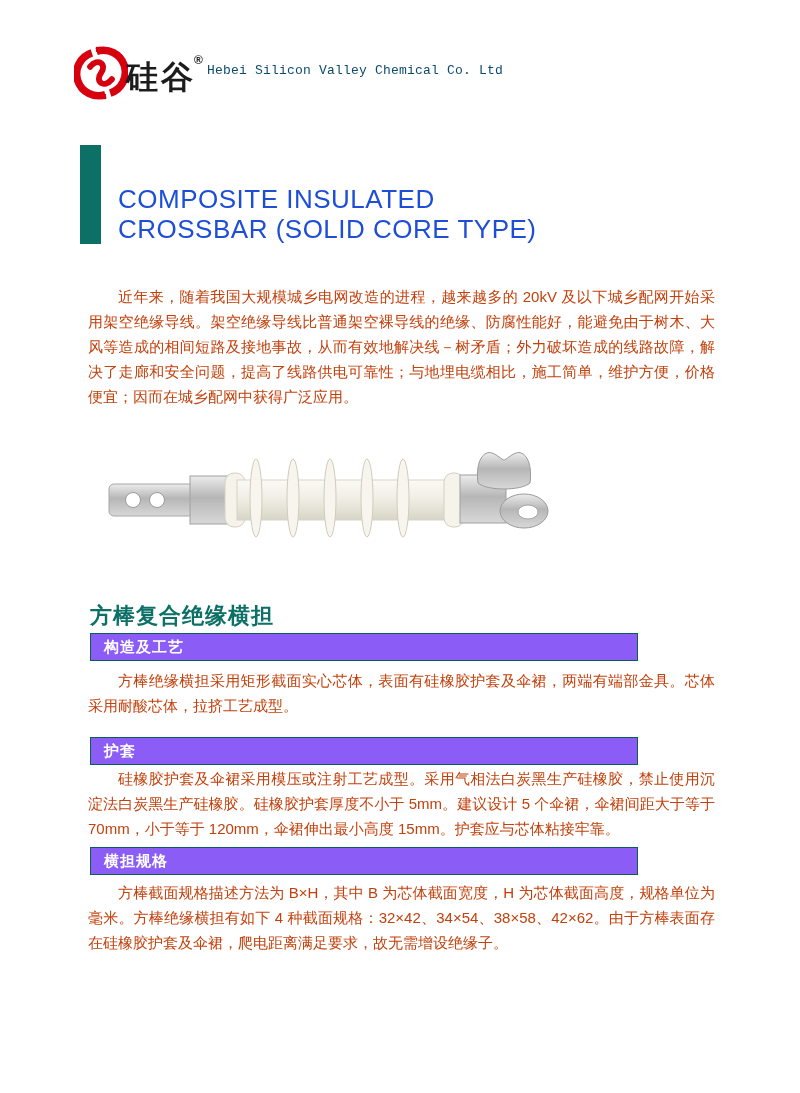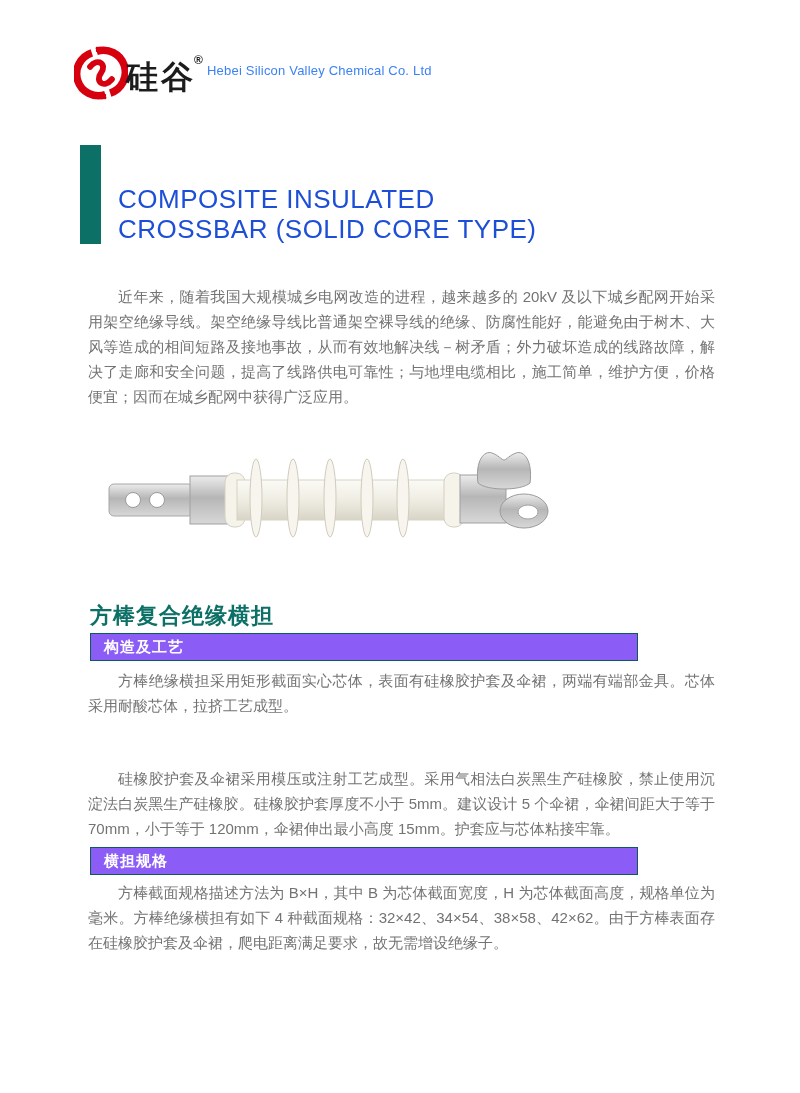--- a/index.html
+++ b/index.html
@@ -3,29 +3,29 @@
 <meta charset="utf-8">
 <style>
   html,body{margin:0;padding:0;background:#ffffff;}
   body{font-family:"Liberation Sans","DejaVu Sans",sans-serif;}
   .page{position:relative;width:800px;height:1093px;background:#ffffff;overflow:hidden;}
 
   
   .logo-icon{position:absolute;left:74px;top:46px;width:54px;height:54px;}
   .brand-zh{position:absolute;left:126px;top:56px;font-size:32px;font-weight:bold;color:#1c1c1c;letter-spacing:3px;line-height:32px;}
   .brand-zh sup{font-size:12px;letter-spacing:0;position:relative;top:-12px;left:-2px;font-weight:bold;}
-  .brand-en{position:absolute;left:207px;top:63px;font-size:13px;color:#3b82f6;letter-spacing:.2px;}
+  .brand-en{position:absolute;left:207px;top:63px;font-size:13px;color:#0c4a6e;letter-spacing:.2px;font-family:Liberation Mono, monospace;}
 
   
   .accent-bar{position:absolute;left:80px;top:145px;width:21px;height:99px;background:#0c7066;}
   .title-zh{position:absolute;left:118px;top:147px;font-size:27px;font-weight:bold;color:#1f1f1f;letter-spacing:1px;margin:0;}
   .title-en{position:absolute;left:118px;top:184px;font-size:26px;color:#1d4ed8;line-height:30px;letter-spacing:.5px;font-weight:500;}
 
   
-  .para{position:absolute;left:88px;width:627px;font-size:15px;line-height:25px;color:#737373;text-align:justify;text-indent:2em;margin:0;}
+  .para{position:absolute;left:88px;width:627px;font-size:15px;line-height:25px;color:#c2410c;text-align:justify;text-indent:2em;margin:0;}
   .intro{top:284px;}
 
   
   .figure{position:absolute;left:104px;top:441px;width:456px;height:102px;}
 
   
   .section-title{position:absolute;left:90px;top:601px;font-size:22px;font-weight:bold;color:#0c7066;margin:0;letter-spacing:1px;}
   .green-bar{position:absolute;left:90px;width:548px;height:28px;background:#8b5cf6;border:1px solid #0a5c54;box-sizing:border-box;color:#ffffff;font-size:15px;font-weight:bold;line-height:26px;padding-left:13px;letter-spacing:1px;}
   .bar-1{top:633px;}
   .bar-2{top:737px;}
@@ -103,18 +103,19 @@
 
     <ellipse cx="420" cy="70" rx="24" ry="17" fill="url(#metal)" stroke="#9b9b9b"></ellipse>
     <ellipse cx="424" cy="71" rx="10" ry="7" fill="#ffffff" stroke="#a3a3a3"></ellipse>
   </svg>
 
   <h3 class="section-title">方棒复合绝缘横担</h3>
 
   <div class="green-bar bar-1">构造及工艺</div>
   <p class="para body-1">方棒绝缘横担采用矩形截面实心芯体，表面有硅橡胶护套及伞裙，两端有端部金具。芯体采用耐酸芯体，拉挤工艺成型。</p>
 
+  <div class="green-bar bar-2">护套</div>
   <p class="para body-2">硅橡胶护套及伞裙采用模压或注射工艺成型。采用气相法白炭黑生产硅橡胶，禁止使用沉淀法白炭黑生产硅橡胶。硅橡胶护套厚度不小于 5mm。建议设计 5 个伞裙，伞裙间距大于等于 70mm，小于等于 120mm，伞裙伸出最小高度 15mm。护套应与芯体粘接牢靠。</p>
 
   <div class="green-bar bar-3">横担规格</div>
   <p class="para body-3">方棒截面规格描述方法为 B×H，其中 B 为芯体截面宽度，H 为芯体截面高度，规格单位为毫米。方棒绝缘横担有如下 4 种截面规格：32×42、34×54、38×58、42×62。由于方棒表面存在硅橡胶护套及伞裙，爬电距离满足要求，故无需增设绝缘子。</p>
 
 </div>
 
 </body></html>

